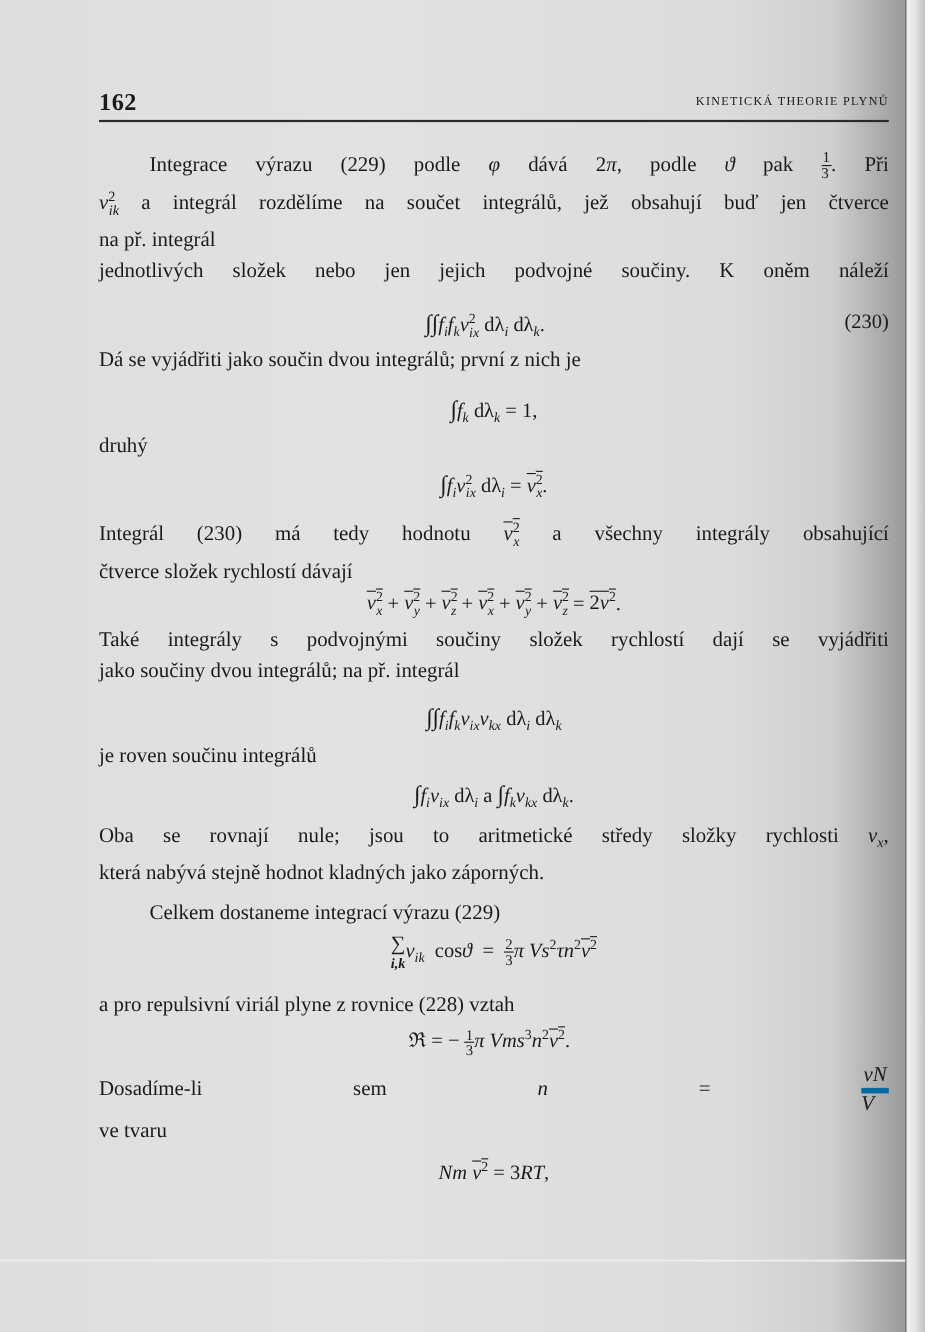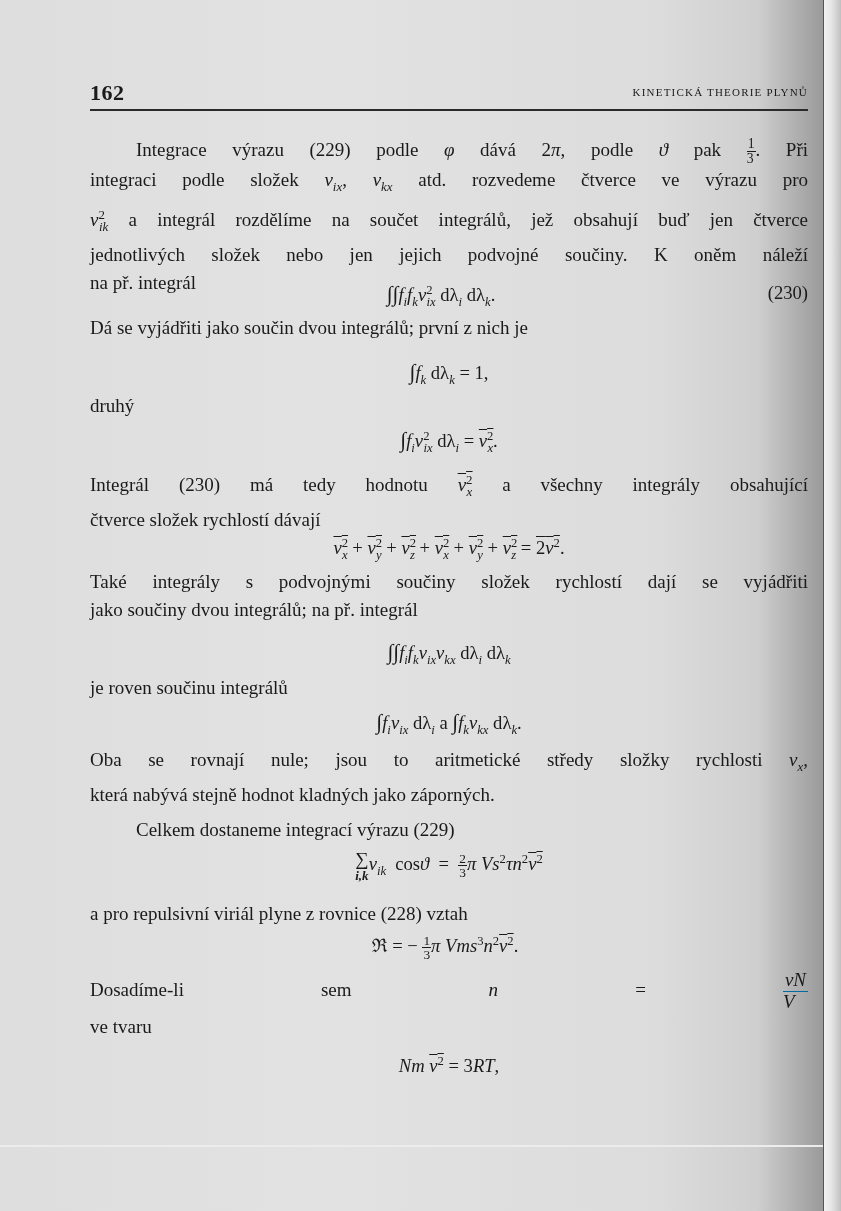--- a/index.html
+++ b/index.html
@@ -31,21 +31,21 @@
   .eqnum { position: absolute; right: 0; top: 0; }
   i { font-style: italic; }
   sub, sup { font-size: 0.68em; }
   .ov { text-decoration: overline; text-align: center; }
   .int { font-style: italic; font-size: 1.15em; }
   .frac { display: inline-block; vertical-align: middle; text-align: center; font-size: 0.72em; line-height: 1; }
   .frac span { display: block; }
   .frac .num { border-bottom: 1px solid #1a1a1a; padding: 0 1px; }
   .bfrac { display: inline-block; vertical-align: middle; text-align: center; line-height: 1.1; }
   .bfrac span { display: block; }
-  .bfrac .num { border-bottom: 1px solid #0369a1; padding: 0 2px; }
+  .bfrac .num { border-bottom: 5px solid #0369a1; padding: 0 2px; }
   .sum { display: inline-block; vertical-align: middle; text-align: center; line-height: 1; }
   .sum span { display: block; }
   .sum .sub { font-size: 0.7em; font-style: italic; font-weight: bold; }
 </style>
 </head>
 <body>
 
 <div class="page"></div>
 <div class="edge"></div>
 <div class="fold"></div>
@@ -54,27 +54,24 @@
   <span class="pnum">162</span>
   <span class="running">KINETICKÁ THEORIE PLYNŮ</span>
 </div>
 <div class="rule"></div>
 
 <div class="text" style="top:136px;">
   <div class="line justify indent">
     <span>Integrace výrazu (229) podle </span><i>φ</i><span> dává 2</span><i>π</i><span>, podle </span><i>ϑ</i><span> pak </span><span class="frac"><span class="num">1</span><span>3</span></span><span>. Při</span>
   </div>
   <div class="line justify">
-    <span>integraci podle složek </span><i>v</i><sub><i>ix</i></sub><span>, </span><i>v</i><sub><i>kx</i></sub><span> atd. rozvedeme čtverce ve výrazu pro</span>
-  </div>
-  <div class="line justify">
     <i>v</i><sup>2</sup><sub style="margin-left:-6px"><i>ik</i></sub><span> a integrál rozdělíme na součet integrálů, jež obsahují buď jen čtverce</span>
   </div>
+  <div class="line">na př. integrál</div>
   <div class="line justify">jednotlivých složek nebo jen jejich podvojné součiny. K oněm náleží</div>
-  <div class="line">na př. integrál</div>
 </div>
 
 <div class="eq" style="top:282px;">
   <span style="position:relative;left:-8px;"><span class="int">∫∫</span><i>f</i><sub><i>i</i></sub><i>f</i><sub><i>k</i></sub><i>v</i><sup>2</sup><sub style="margin-left:-6px"><i>ix</i></sub> dλ<sub><i>i</i></sub> dλ<sub><i>k</i></sub>.</span>
   <span class="eqnum">(230)</span>
 </div>
 
 <div class="text" style="top:314px;">
   <div class="line">Dá se vyjádřiti jako součin dvou integrálů; první z nich je</div>
 </div>

